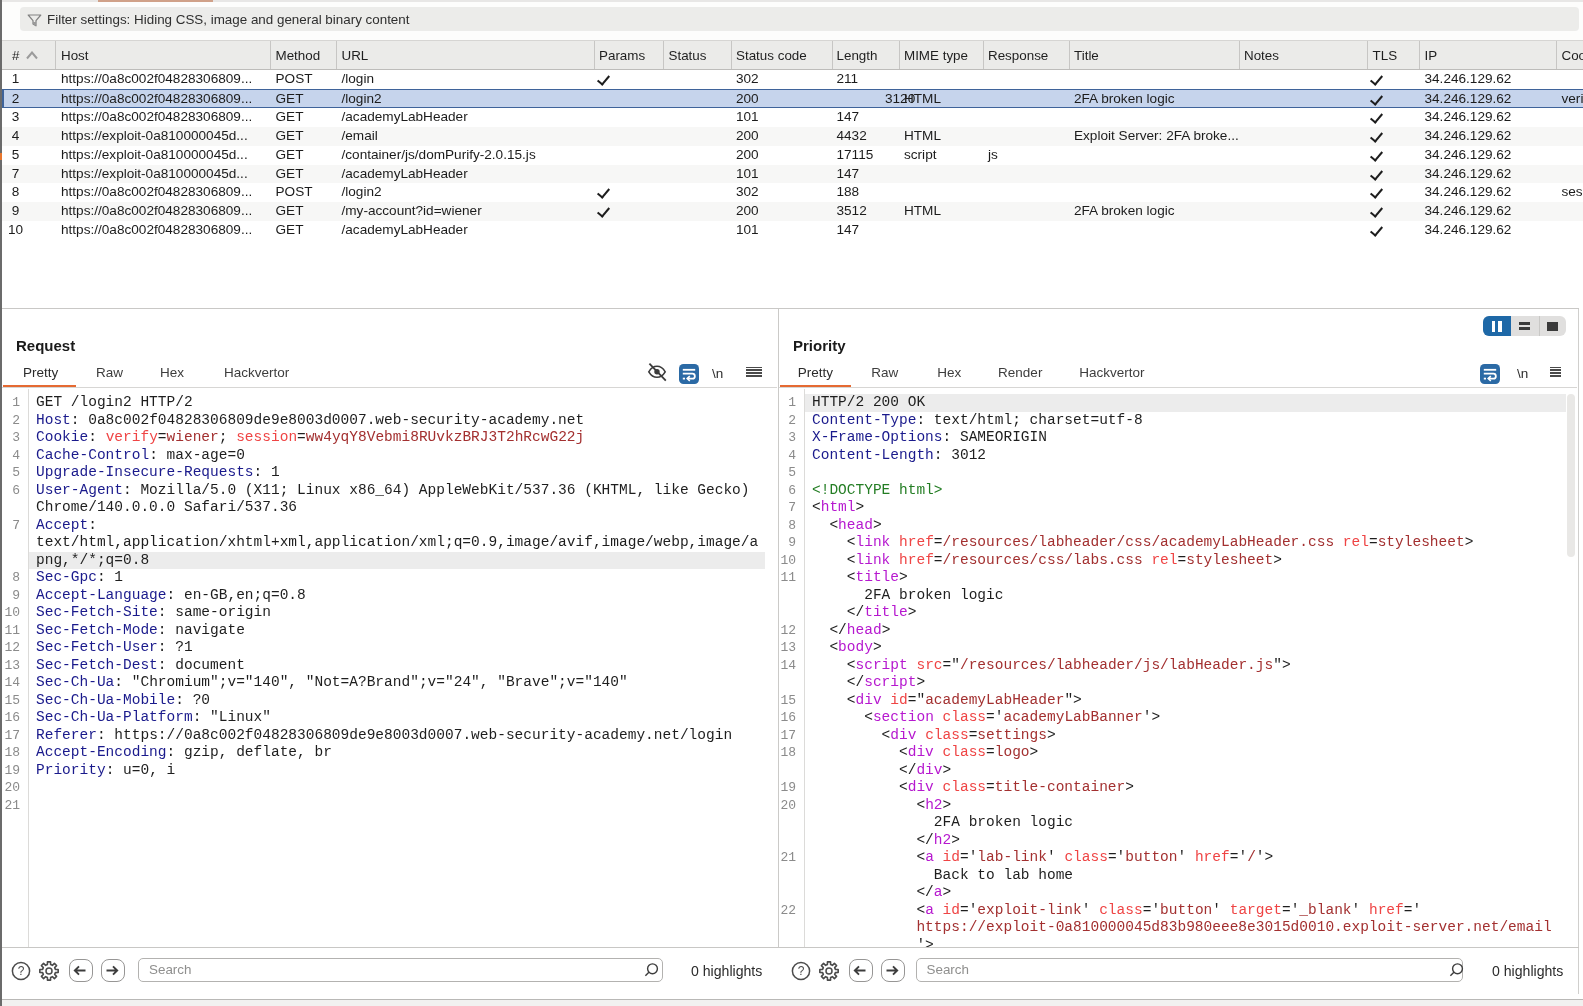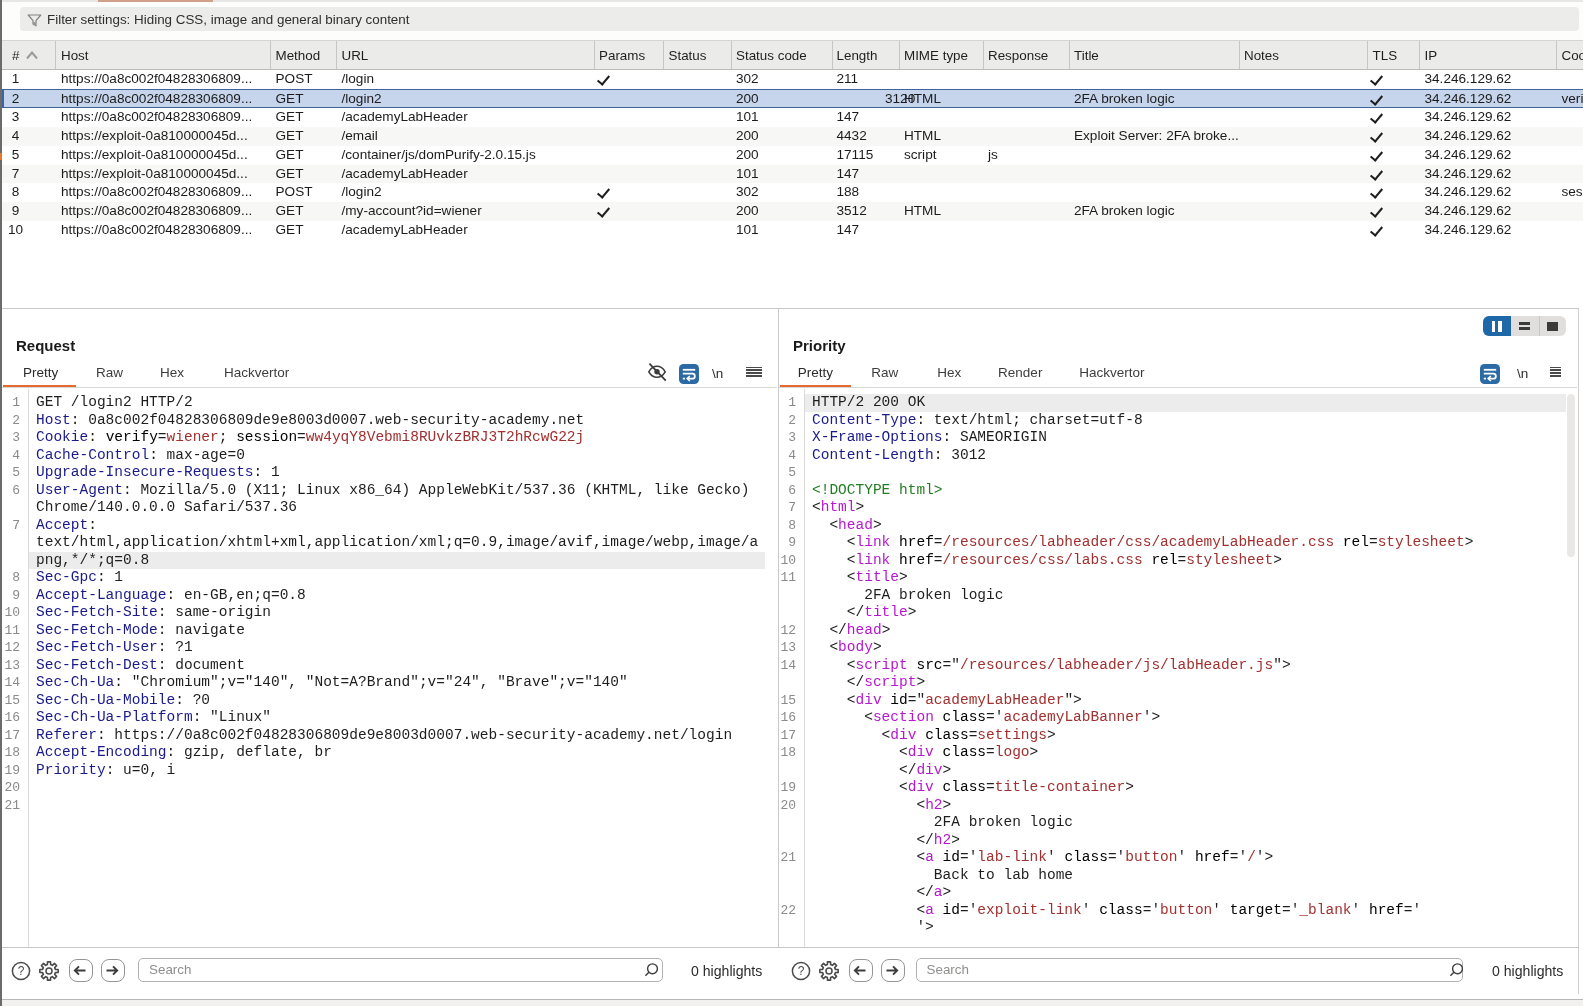--- a/index.html
+++ b/index.html
@@ -7,21 +7,21 @@
        font-family:"Liberation Sans",sans-serif;color:#1c1c1c}
   .abs{position:absolute}
   .hdr{position:absolute;top:48px;font-size:13.4px;color:#1f1f1f}
   .sep{position:absolute;top:41px;height:28px;width:1px;background:#c7c6c4}
   .row{position:absolute;left:0;width:1583px;height:18.9px;font-size:13.6px;line-height:18.9px}
   .row i{position:absolute;font-style:normal;white-space:nowrap}
   .ck{position:absolute;width:5px;height:10px;border-right:2px solid #1d1d1d;border-bottom:2px solid #1d1d1d;transform:rotate(40deg);top:3px}
   .tab{position:absolute;top:366.2px;font-size:13.5px;color:#3d3d3d;line-height:14px}
   pre.code{position:absolute;margin:0;font-family:"Liberation Mono",monospace;font-size:14.5px;line-height:17.5px;color:#1e1e1e;white-space:pre}
   pre.gut{position:absolute;margin:0;font-family:"Liberation Mono",monospace;font-size:13px;line-height:17.5px;color:#8b8b8b;text-align:right;white-space:pre}
-  .h{color:#1a1a8c}.b{color:#000000}.v{color:#a33030}.t{color:#b618cf}.g{color:#237d23}
+  .h{color:#1a1a8c}.b{color:#ef4444}.v{color:#a33030}.t{color:#b618cf}.g{color:#237d23}
   .icbtn{position:absolute;width:24px;height:23px;border:1.3px solid #979695;border-radius:8px;box-sizing:border-box;top:958.5px;background:#fff}
   .srch{position:absolute;top:958px;height:23.5px;border:1.3px solid #b3b2b0;border-radius:5px;box-sizing:border-box;background:#fff;font-size:13.4px;color:#8f8f8e;line-height:21.5px}
 </style>
 </head>
 <body>
 
 <div class="abs" style="left:0;top:0;width:1583px;height:2px;background:#e8e7e6"></div>
 <div class="abs" style="left:98px;top:0;width:115px;height:1.6px;background:#d0a189"></div>
 <div class="abs" style="left:2px;top:2px;width:1581px;height:38px;background:#fdfdfc"></div>
 
@@ -344,20 +344,21 @@
           &lt;<span class="t">div</span> <span class="b">class</span>=<span class="v">logo</span>&gt;
           &lt;/<span class="t">div</span>&gt;
           &lt;<span class="t">div</span> <span class="b">class</span>=<span class="v">title-container</span>&gt;
             &lt;<span class="t">h2</span>&gt;
               2FA broken logic
             &lt;/<span class="t">h2</span>&gt;
             &lt;<span class="t">a</span> <span class="b">id</span>='<span class="v">lab-link</span>' <span class="b">class</span>='<span class="v">button</span>' <span class="b">href</span>='<span class="v">/</span>'&gt;
               Back to lab home
             &lt;/<span class="t">a</span>&gt;
             &lt;<span class="t">a</span> <span class="b">id</span>='<span class="v">exploit-link</span>' <span class="b">class</span>='<span class="v">button</span>' <span class="b">target</span>='<span class="v">_blank</span>' <span class="b">href</span>='
+            <span class="v">https://exploit-0a810000045d83b980eee8e3015d0010.exploit-server.net/email</span>
             '&gt;</pre>
 
 <div class="abs" style="left:2px;top:947px;width:1577px;height:1.2px;background:#c8c7c5"></div>
 <div class="abs" style="left:2px;top:948.2px;width:1575.5px;height:50.3px;background:#fff"></div>
 
 <svg class="abs" style="left:11px;top:961px" width="20" height="20" viewBox="0 0 20 20">
  <circle cx="10" cy="10" r="8.6" fill="none" stroke="#4b4b4b" stroke-width="1.5"></circle>
  <text x="10" y="14.2" text-anchor="middle" font-family="Liberation Sans" font-size="12" fill="#4b4b4b">?</text>
 </svg>
 <svg class="abs" style="left:39px;top:961px" width="20" height="20" viewBox="0 0 20 20">

